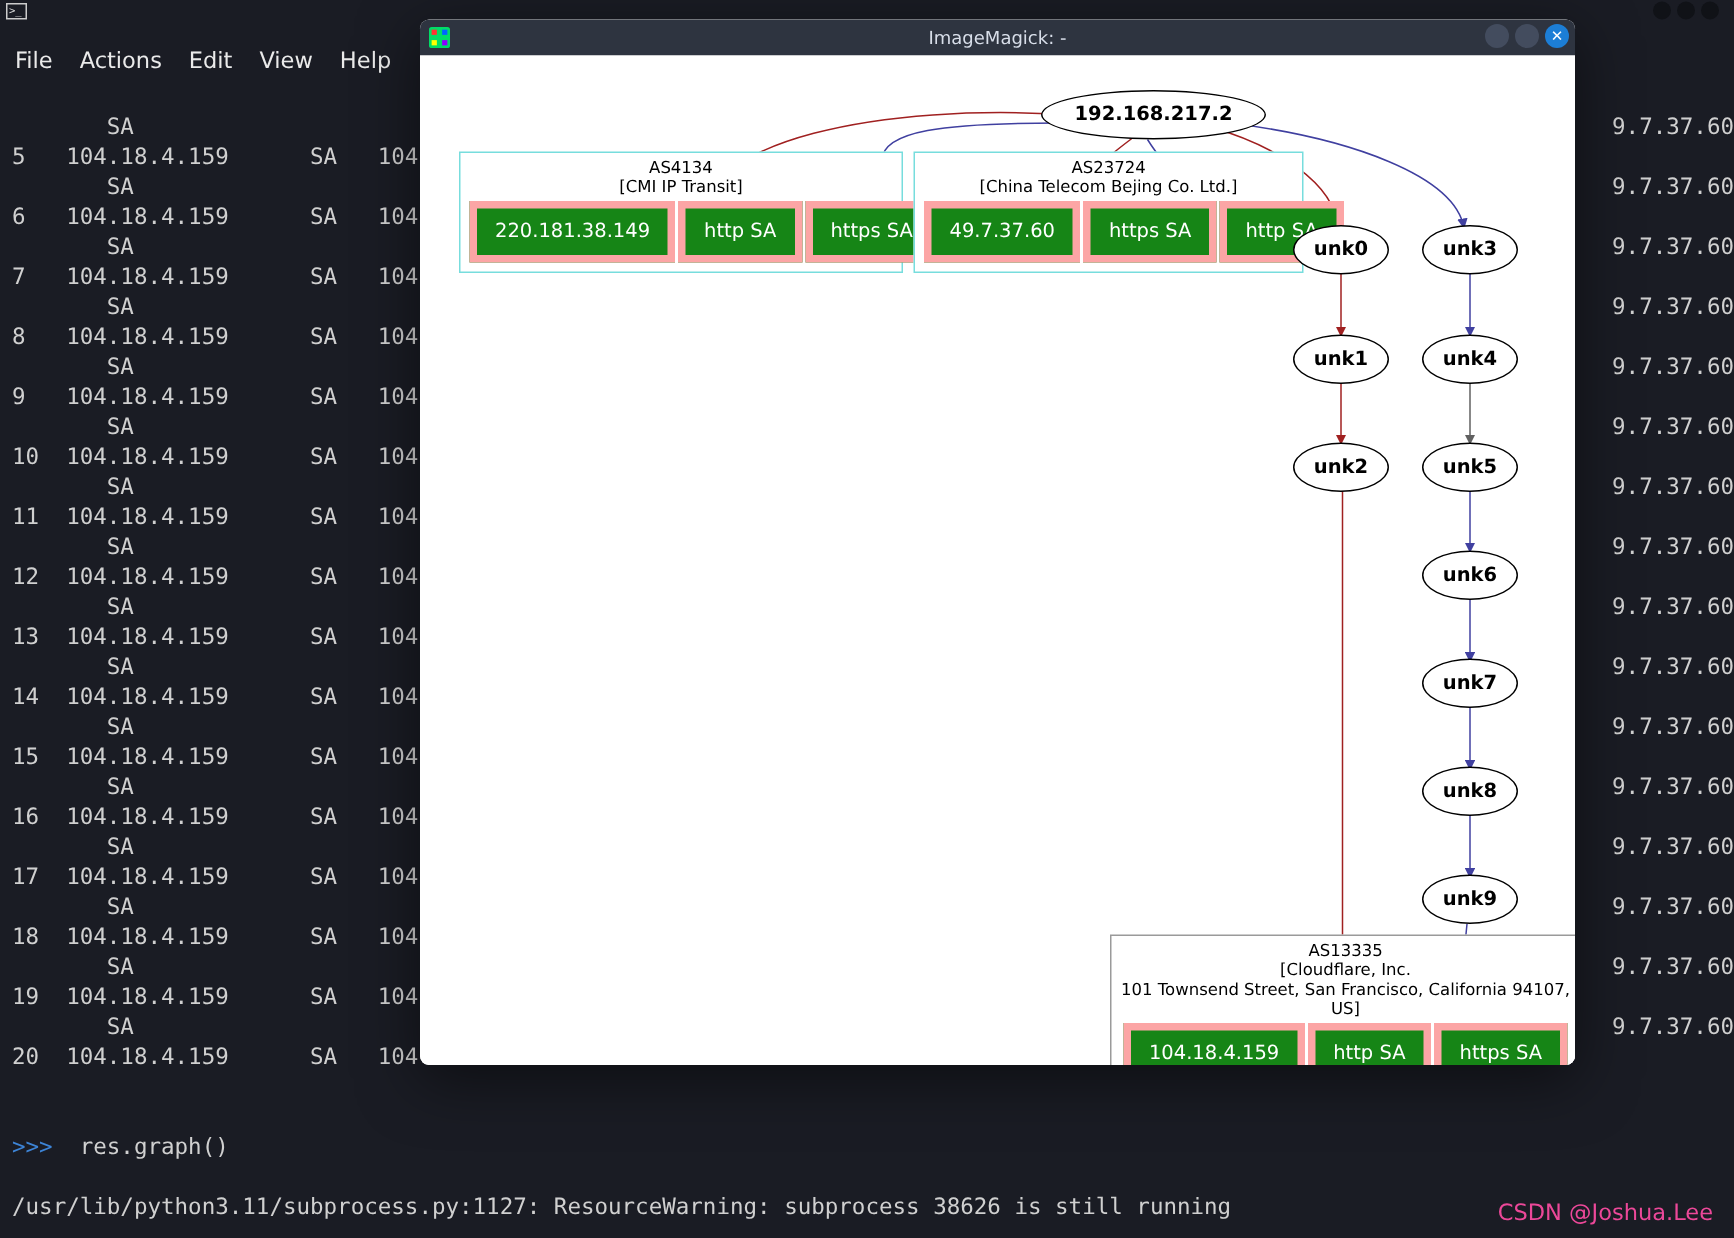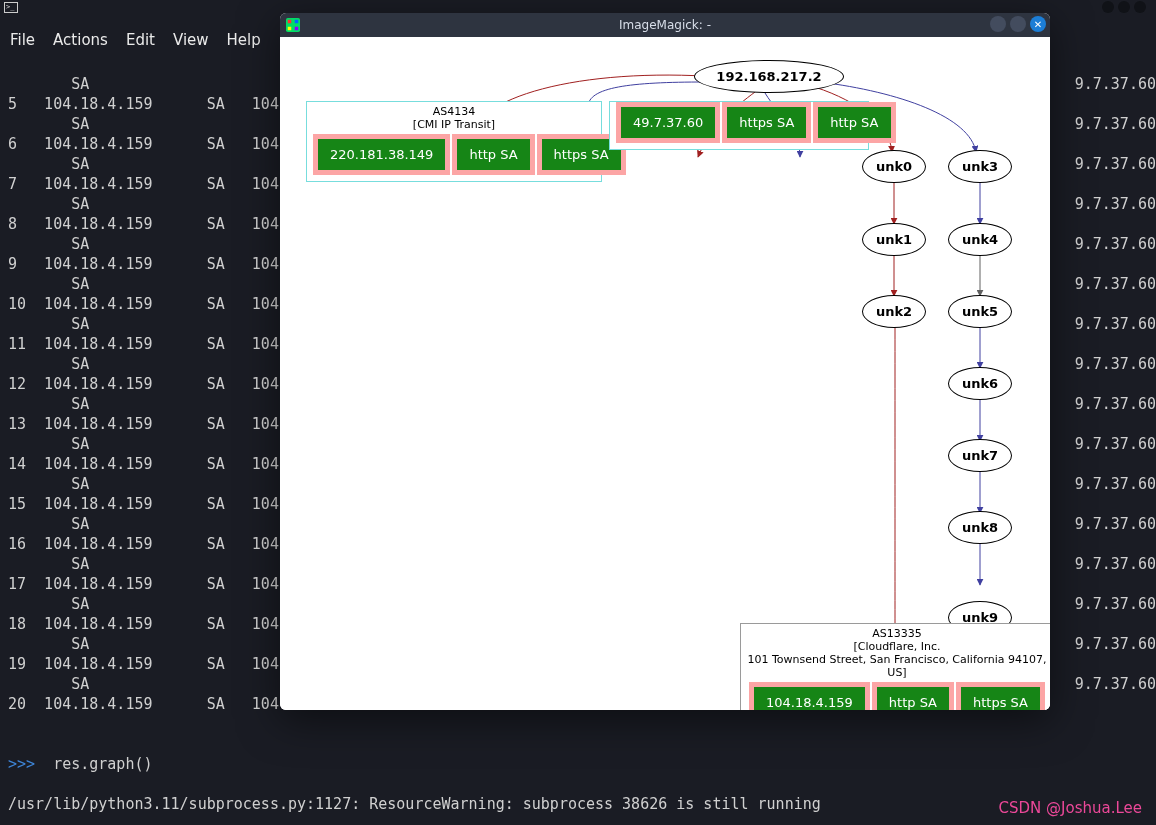--- a/index.html
+++ b/index.html
@@ -207,20 +207,24 @@
           <div>[CMI IP Transit]</div>
         </div>
       <div class="as-row">
         <div class="ascell">220.181.38.149</div>
         <div class="ascell">http SA</div>
         <div class="ascell">https SA</div>
       </div>
     </div>
 
     <div class="asbox green-border" style="left:314px; top:64px; width:260px;">
+      <div class="as-head">
+          <div>AS23724</div>
+          <div>[China Telecom Bejing Co. Ltd.]</div>
+        </div>
       <div class="as-row">
         <div class="ascell">49.7.37.60</div>
         <div class="ascell">https SA</div>
         <div class="ascell">http SA</div>
       </div>
     </div>
 
     <div class="node" style="left:582px; top:113px; width:64px; height:33px;">
         <span>unk0</span>
       </div>
@@ -241,21 +245,21 @@
       </div>
     <div class="node" style="left:668px; top:330px; width:64px; height:33px;">
         <span>unk6</span>
       </div>
     <div class="node" style="left:668px; top:402px; width:64px; height:33px;">
         <span>unk7</span>
       </div>
     <div class="node" style="left:668px; top:474px; width:64px; height:33px;">
         <span>unk8</span>
       </div>
-    <div class="node" style="left:668px; top:564px; width:64px; height:33px;">
+    <div class="node" style="left:668px; top:546px; width:64px; height:33px;">
         <span>unk9</span>
       </div>
 
     <div class="asbox grey-border" style="left:445px; top:586px; width:314px;">
       <div class="as-head">
         <div>AS13335</div>
         <div>[Cloudflare, Inc.</div>
         <div>101 Townsend Street, San Francisco, California 94107, US]</div>
       </div>
       <div class="as-row" style="justify-content:center;">

